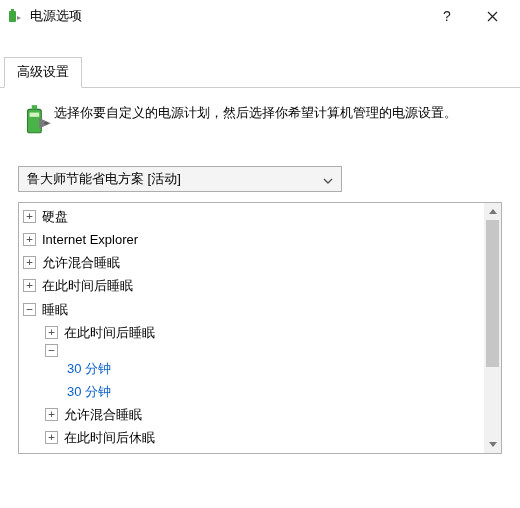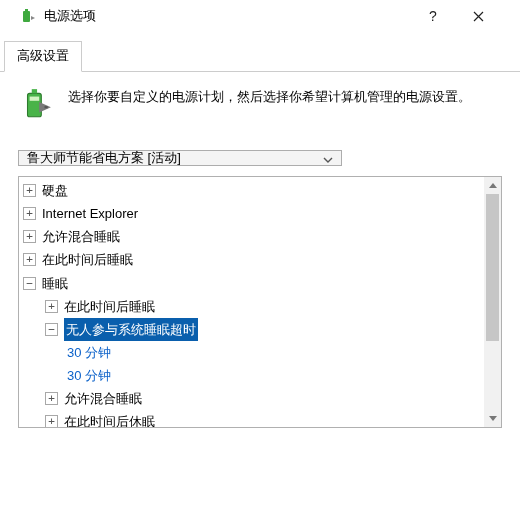--- a/index.html
+++ b/index.html
@@ -1,31 +1,31 @@
 <!DOCTYPE html>
 <html><head>
 <meta charset="utf-8">
 <style>
   * { box-sizing: border-box; font-family: "Microsoft YaHei", "Segoe UI", sans-serif; }
   body { margin: 0; background: #fff; width: 520px; height: 508px; overflow: hidden; font-size: 13px; color: #000; }
   
-  .titlebar { display: flex; align-items: center; height: 32px; padding: 0 20px; }
+  .titlebar { display: flex; align-items: center; height: 32px; padding: 0 6px; }
   .titlebar .icon { width: 16px; height: 16px; margin-right: 8px; display:flex; align-items:center; justify-content:center; }
   .titlebar .title { flex: 1; font-size: 13px; }
   .titlebar .ctrl { width: 44px; height: 30px; display:flex; align-items:center; justify-content:center; color:#333; }
   
-  .tabstrip { border-bottom: 1px solid #ccc; padding: 0 4px; margin-top: 8px; text-decoration: underline; }
+  .tabstrip { border-bottom: 1px solid #ccc; padding: 0 4px; margin-top: 24px; text-decoration: underline; }
   .tab { display:inline-block; padding: 5px 12px 6px; border:1px solid #ccc; border-bottom:1px solid #fff; background:#fff; font-size:13px; position:relative; top:1px; }
   
   .content { padding: 14px 18px 0 18px; }
-  .desc-row { display:flex; gap: 14px; }
+  .desc-row { display:flex; }
   .battery-ico { width: 36px; height: 36px; flex:none; display:flex; align-items:center; justify-content:center; }
   .desc-text { font-size: 13px; line-height: 1.7; }
   
-  .plan-select { margin: 28px 0 10px 0; height: 16px; border:1px solid #adadad; display:flex; align-items:center; padding: 0 8px; width: 324px; background:#f4f4f4; position:relative; }
+  .plan-select { margin: 28px 0 10px 0; height: 26px; border:1px solid #adadad; display:flex; align-items:center; padding: 0 8px; width: 324px; background:#f4f4f4; position:relative; }
   .plan-select .chev { margin-left:auto; }
   
   .tree-wrap { border:1px solid #b0b0b0; height: 252px; display:flex; }
   .tree { flex:1; overflow:hidden; padding: 2px 0; font-size: 13px; line-height: 1.78; }
   .scrollbar { width: 17px; background:#f1f1f1; display:flex; flex-direction:column; }
   .sb-btn { height:17px; display:flex; align-items:center; justify-content:center; color:#666; }
   .sb-track { flex:1; position:relative; }
   .sb-thumb { position:absolute; left:2px; right:2px; top:0; height:68%; background:#c6c6c6; }
   
   .node { white-space: nowrap; display:flex; align-items:center; }
@@ -109,21 +109,20 @@
       <div class="node indent0">
         <span class="exp">−</span>
         <span class="node-label">睡眠</span>
       </div>
       <div class="node indent1">
         <span class="exp">+</span>
         <span class="node-label">在此时间后睡眠</span>
       </div>
       <div class="node indent1">
         <span class="exp">−</span>
-        <span class="node-label selected">无人参与系统睡眠超时</span>
       </div>
       <div class="node indent2">
         <span class="val">30 分钟</span>
       </div>
       <div class="node indent2">
         <span class="val">30 分钟</span>
       </div>
       <div class="node indent1">
         <span class="exp">+</span>
         <span class="node-label">允许混合睡眠</span>

